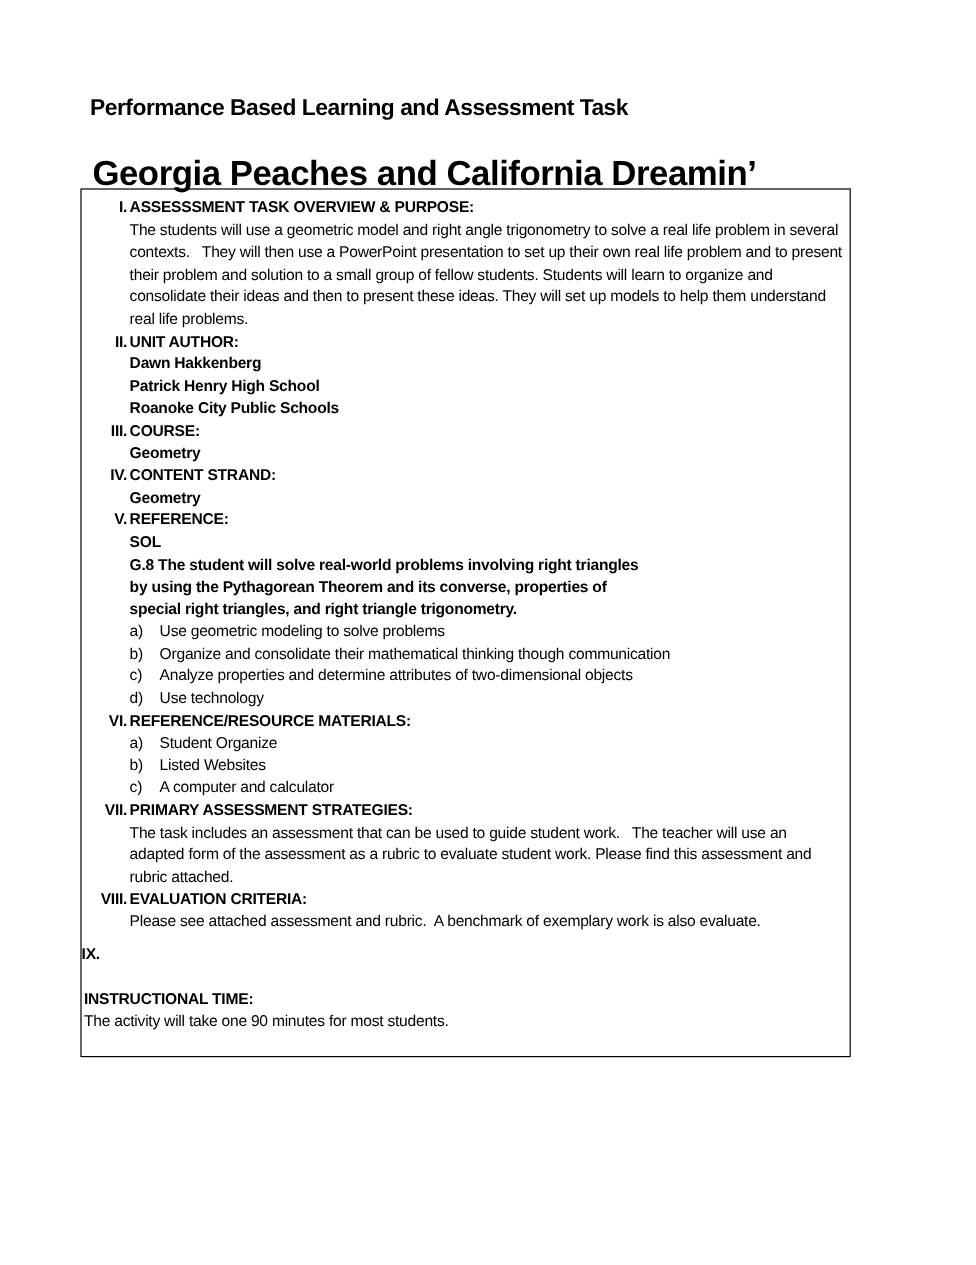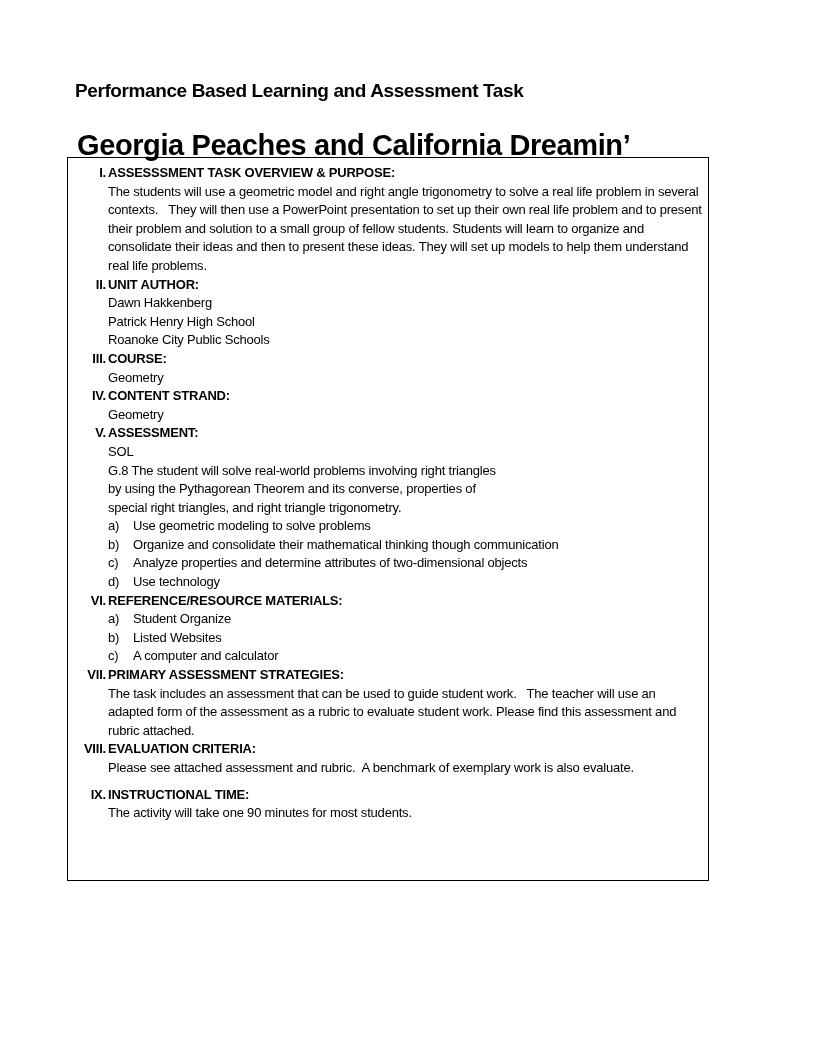--- a/index.html
+++ b/index.html
@@ -22,28 +22,28 @@
     white-space: nowrap;
   }
   .task-box {
     position: absolute; left: 67px; top: 157px;
     width: 642px; min-height: 724px;
     border: 1.5px solid #000;
     padding: 6px 6px 0 0;
     font-size: 13px; line-height: 18.6px; letter-spacing: -0.2px;
   }
   .section { display: flex; align-items: flex-start; }
-  .section.space-before { margin-top: 8px; }
+  .section.space-before { margin-top: 8px; flex-direction: column; }
   .num {
     flex: 0 0 38px; text-align: right; font-weight: 700;
   }
   .content { flex: 1 1 auto; margin-left: 2px; min-width: 0; }
   .heading { font-weight: 700; }
   .para { white-space: pre-wrap; }
-  .line { white-space: pre-wrap; }
+  .line { white-space: pre-wrap; font-weight: bold; }
   .li { display: flex; align-items: flex-start; }
   .letter { flex: 0 0 25px; }
   .li-text { flex: 1 1 auto; }
 </style>
 </head>
 <body>
 
 <div class="doc-title">Performance Based Learning and Assessment Task</div>
 <div class="doc-subtitle">Georgia Peaches and California Dreamin’</div>
 
@@ -79,21 +79,21 @@
     <div class="num">IV.</div>
     <div class="content">
       <div class="heading">CONTENT STRAND:</div>
       <div class="line">Geometry</div>
     </div>
   </div>
 
   <div class="section">
     <div class="num">V.</div>
     <div class="content">
-      <div class="heading">ASSESSMENT:</div>
+      <div class="heading">REFERENCE:</div>
       <div class="line">SOL</div>
       <div class="line">G.8 The student will solve real-world problems involving right triangles</div>
       <div class="line">by using the Pythagorean Theorem and its converse, properties of</div>
       <div class="line">special right triangles, and right triangle trigonometry.</div>
       <div class="li">
         <span class="letter">a)</span>
         <span class="li-text">Use geometric modeling to solve problems</span>
       </div>
       <div class="li">
         <span class="letter">b)</span>

